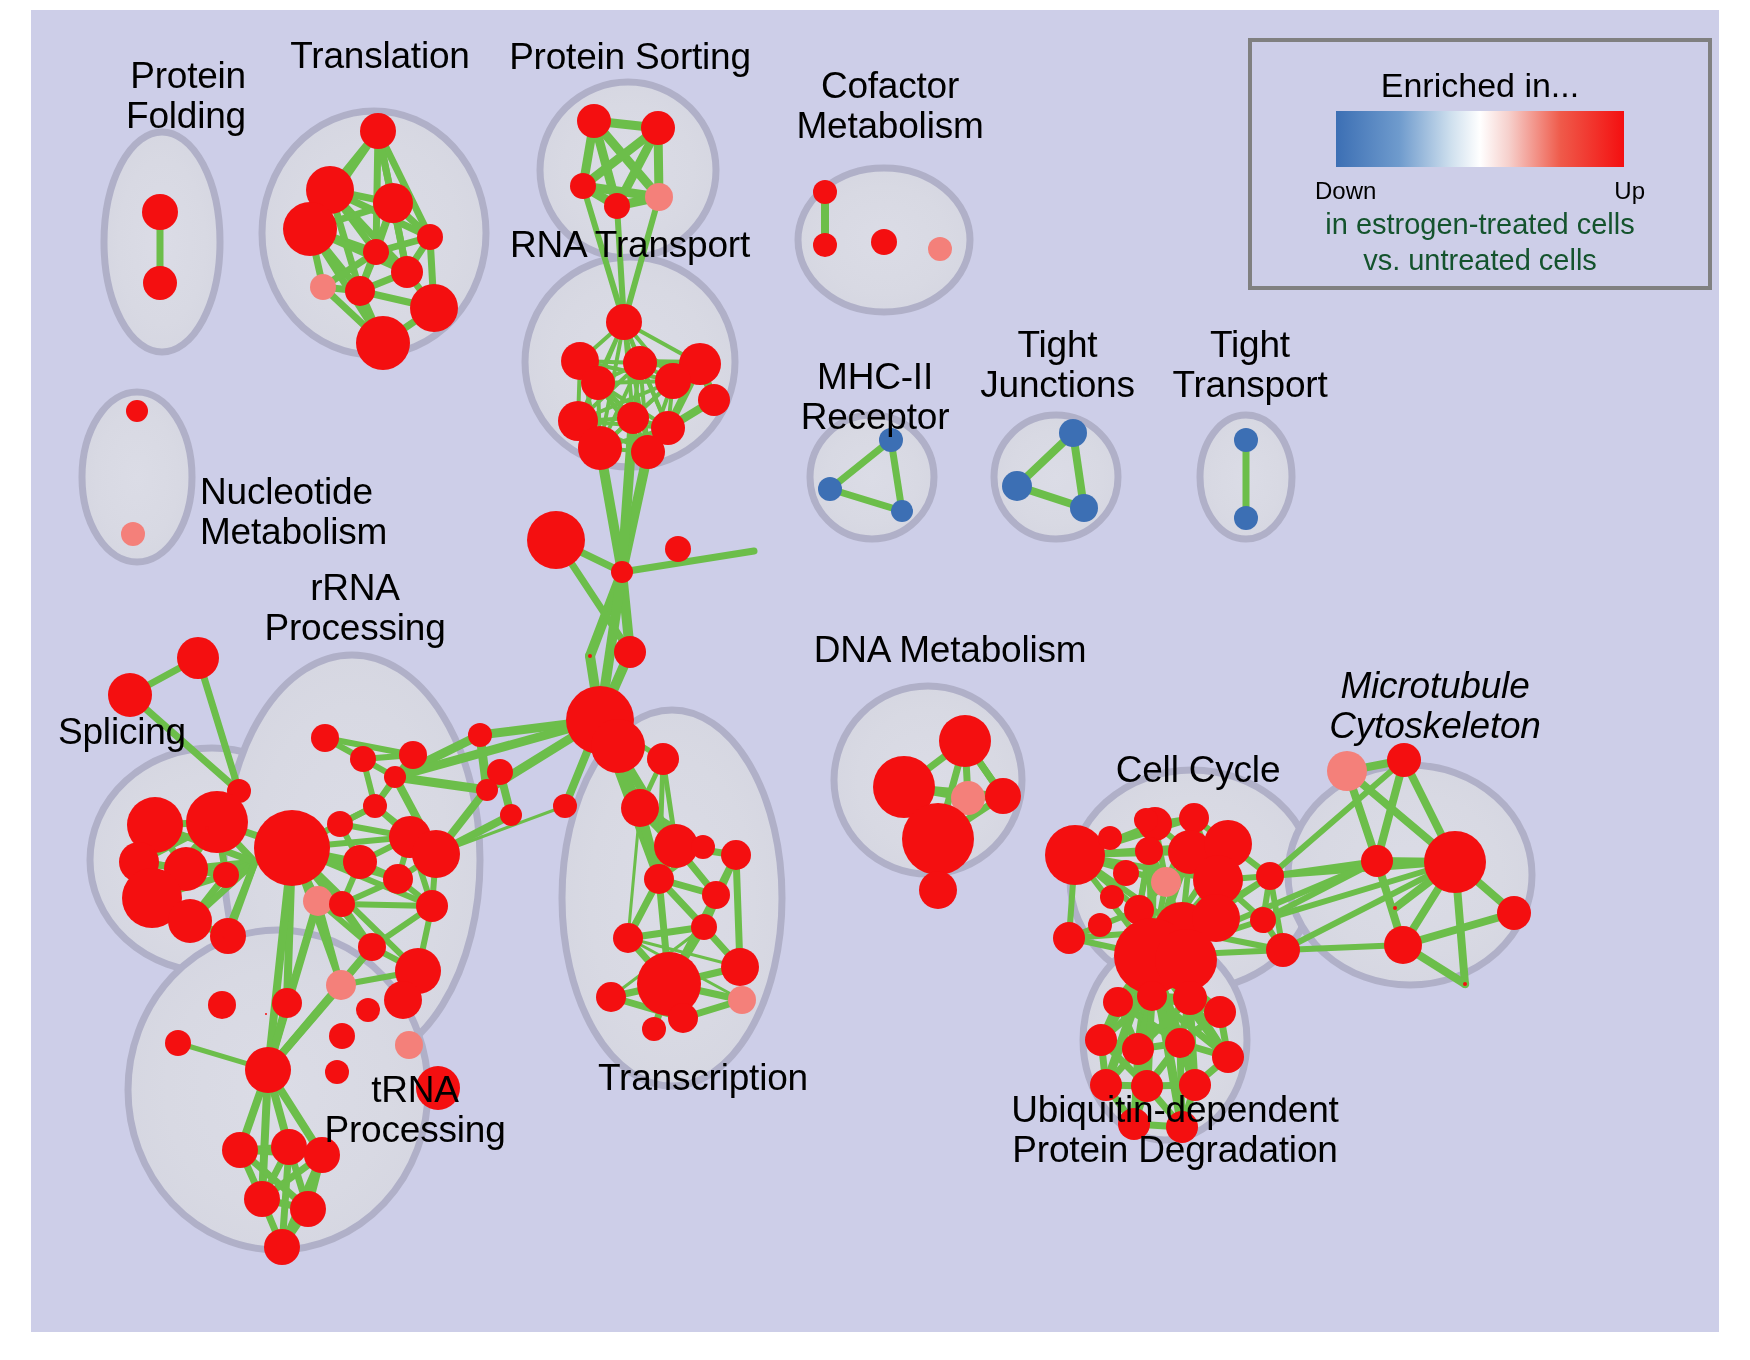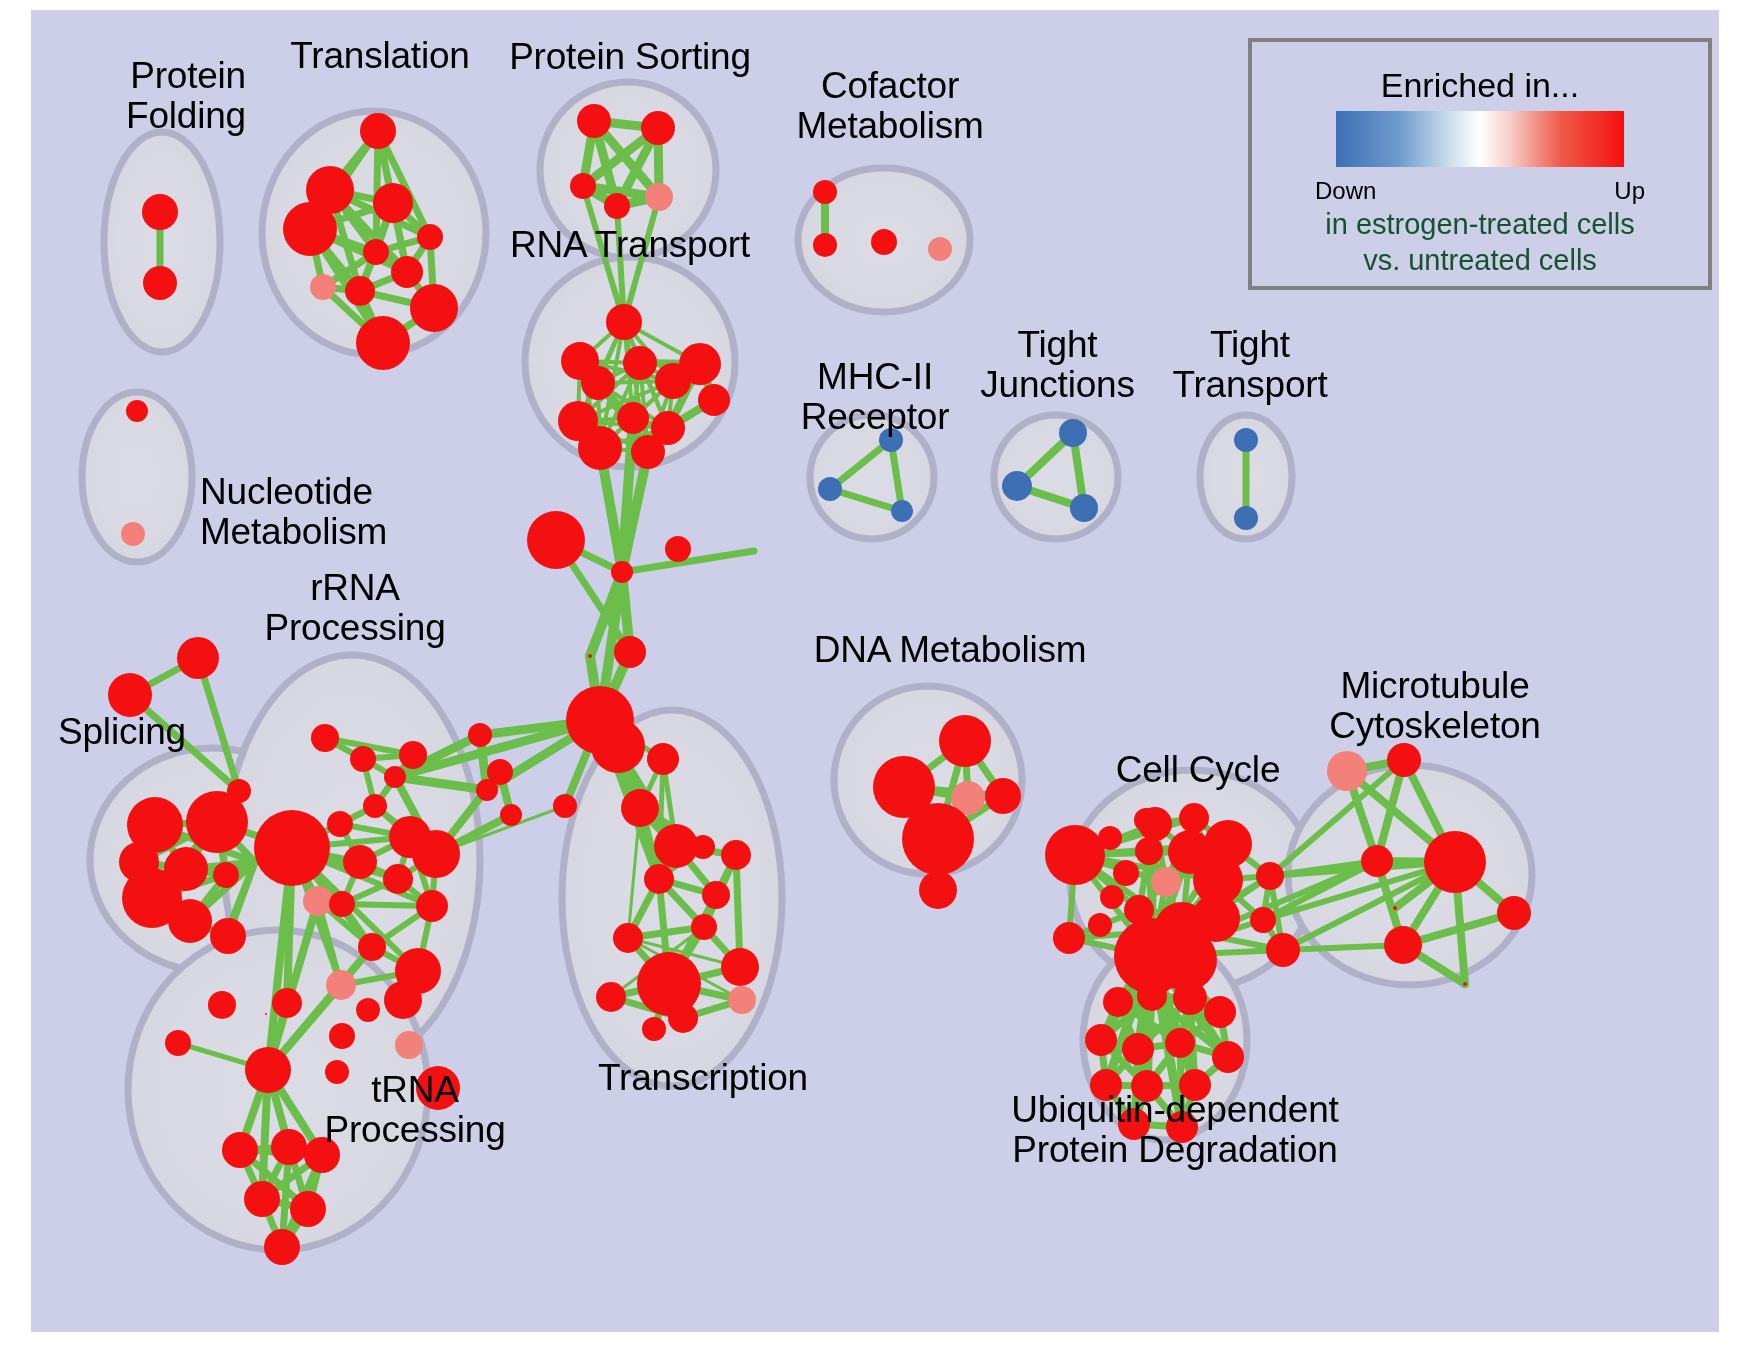--- a/index.html
+++ b/index.html
@@ -770,21 +770,21 @@
   <div class="cl-label" style="left:1160px;top:325px;width:180px;">Tight
 Transport</div>
   <div class="cl-label" style="left:58px;top:712px;width:160px;text-align:left;">Splicing</div>
   <div class="cl-label" style="left:250px;top:568px;width:210px;">rRNA
 Processing</div>
   <div class="cl-label" style="left:300px;top:1070px;width:230px;">tRNA
 Processing</div>
   <div class="cl-label" style="left:588px;top:1058px;width:230px;">Transcription</div>
   <div class="cl-label" style="left:805px;top:630px;width:290px;">DNA Metabolism</div>
   <div class="cl-label" style="left:1098px;top:750px;width:200px;">Cell Cycle</div>
-  <div class="cl-label" style="left:1300px;top:666px;width:270px;">Microtubule
+  <div class="cl-label" style="left:1300px;top:666px;width:270px;font-style:italic;">Microtubule
 Cytoskeleton</div>
   <div class="cl-label" style="left:985px;top:1090px;width:380px;">Ubiquitin-dependent
 Protein Degradation</div>
 
   <div id="legend">
     <div class="lg-title">Enriched in...</div>
     <div class="lg-bar"></div>
     <div class="lg-ends">
       <span>Down</span>
       <span>Up</span>

